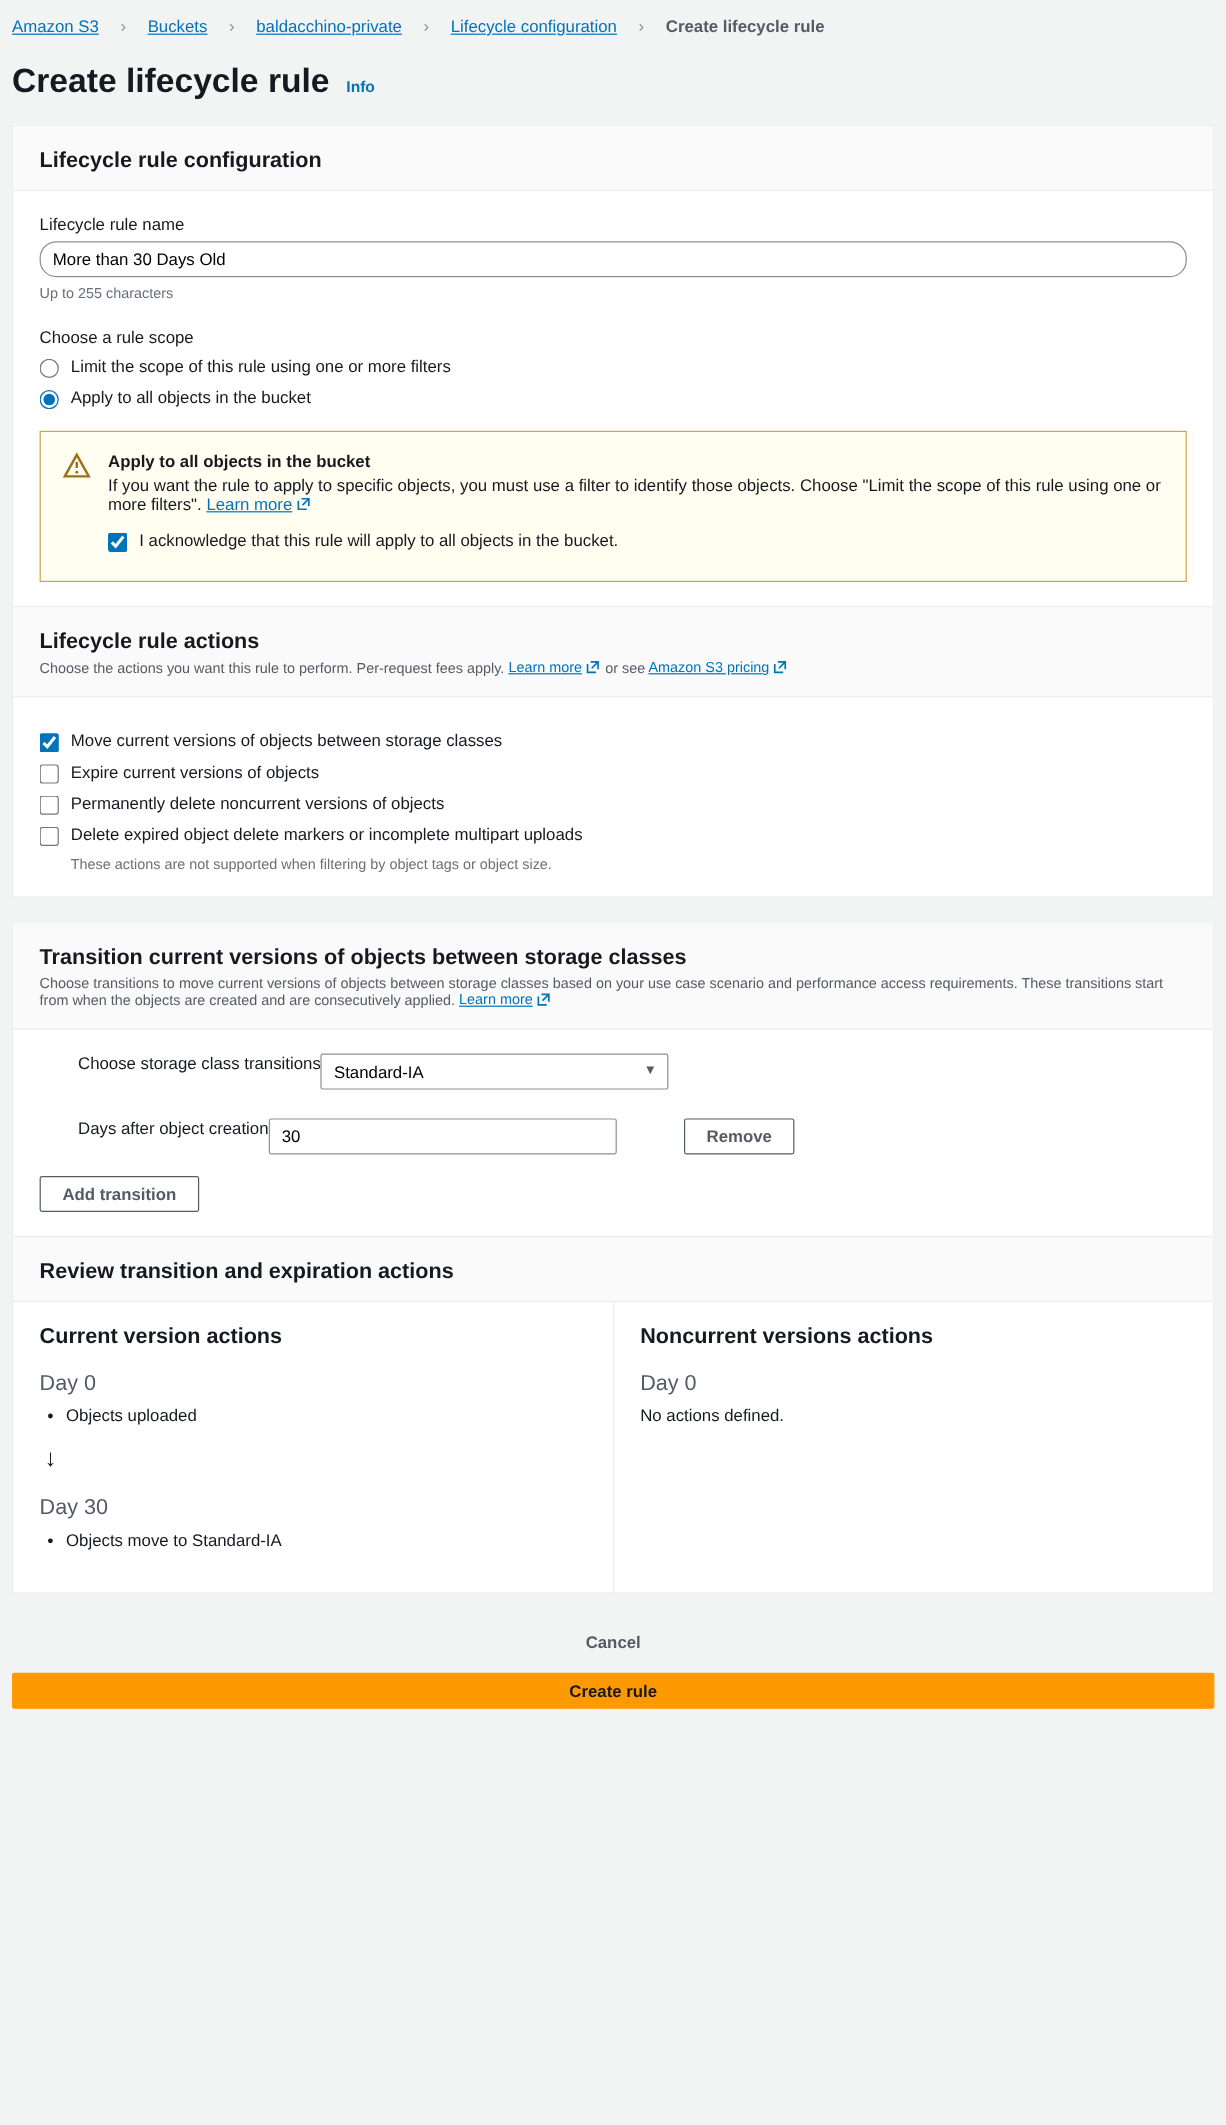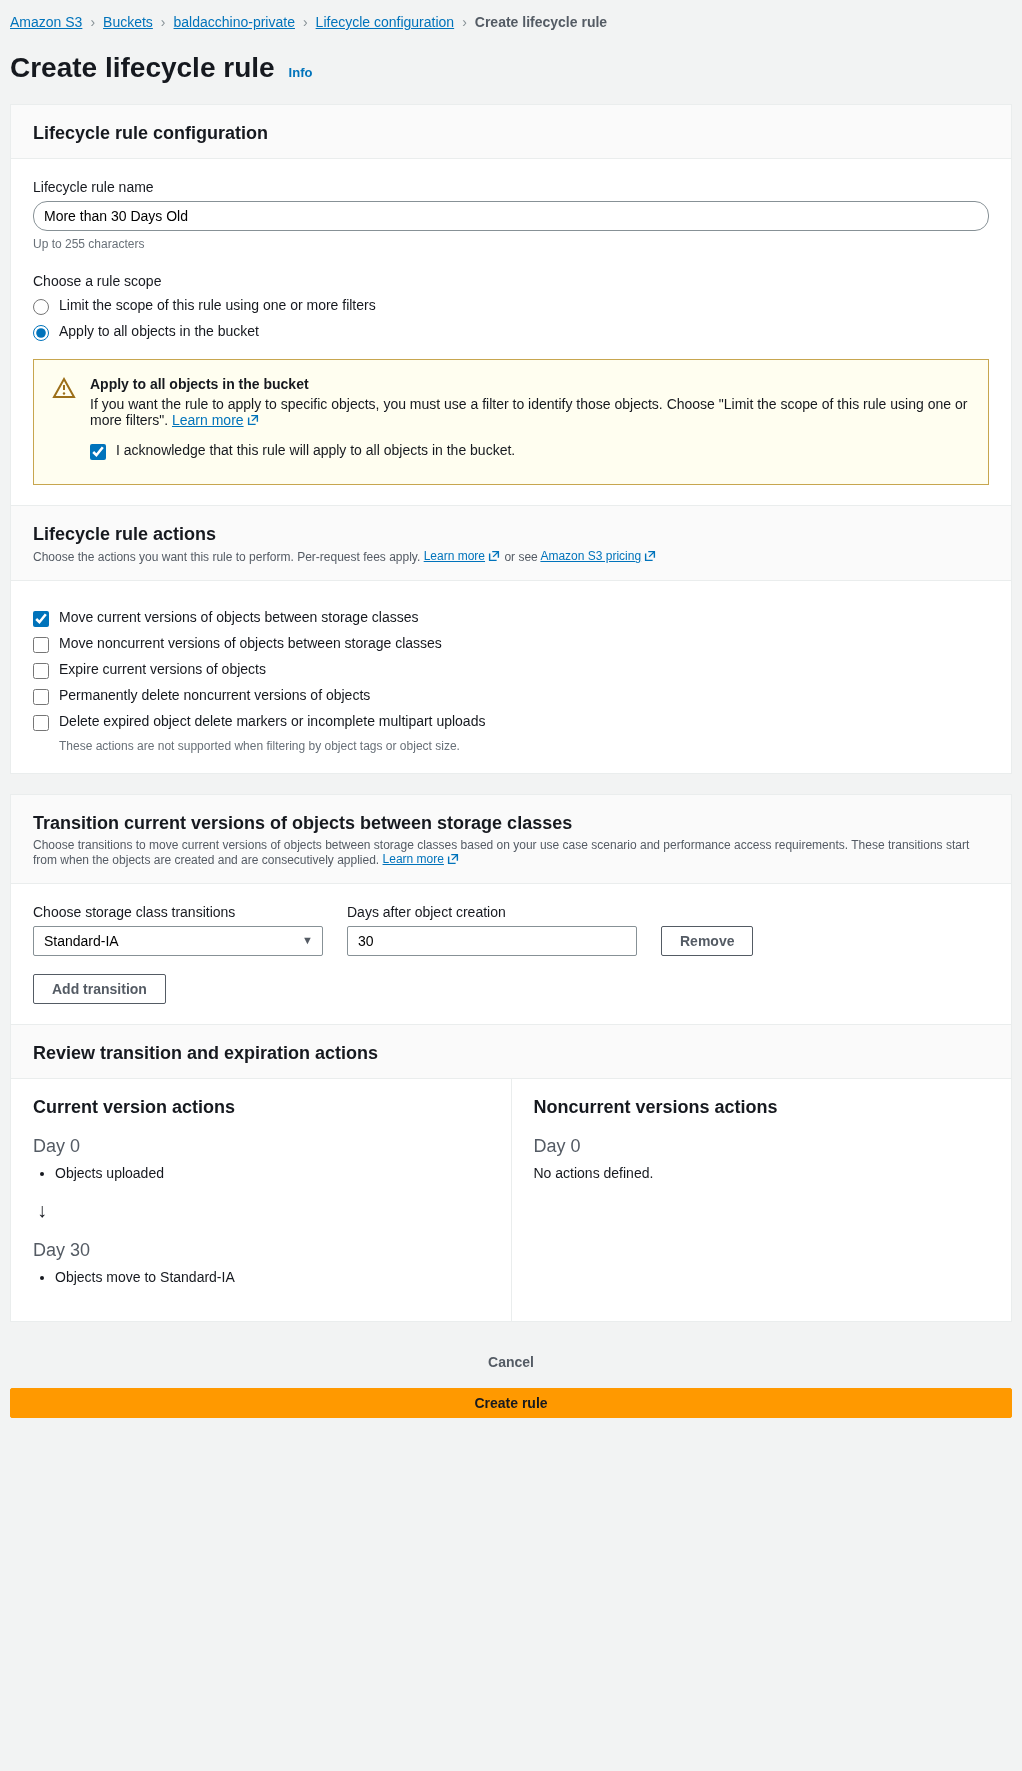--- a/index.html
+++ b/index.html
@@ -11,21 +11,21 @@
   padding: 10px;
 }
 a { color: #0073bb; text-decoration: none; }
 
 .breadcrumb {
   display: flex;
   align-items: center;
   flex-wrap: wrap;
   padding: 4px 0 12px 0;
   font-size: 14px;
-  gap: 8px;
+  gap: 18px;
   text-align: right;
 }
 .breadcrumb .crumb { color: #0073bb; text-decoration: underline; cursor: pointer; }
 .breadcrumb .crumb.current { color: #545b64; text-decoration: none; font-weight: 600; cursor: default; }
 .breadcrumb .chev { color: #879196; font-size: 14px; }
 
 .page-title-row { display: flex; align-items: baseline; gap: 14px; margin: 10px 0 20px 0; }
 h1.page-title { font-size: 28px; font-weight: 700; color: #16191f; }
 .info-link { color: #0073bb; font-weight: 700; font-size: 13px; cursor: pointer; }
 
@@ -70,21 +70,21 @@
 }
 .alert-icon svg { width: 24px; height: 24px; }
 .alert-body { flex: 1; font-size: 14px; }
 .alert-title { font-weight: 700; margin-bottom: 4px; }
 .alert-text { margin-bottom: 12px; }
 .ext-icon { display:inline-block; vertical-align: middle; margin-left: 2px; }
 
 .disabled-note { font-size: 12px; color: #687078; margin-top: 2px; margin-left: 26px; }
 
 .transitions-row { display: flex; gap: 24px; align-items: flex-end; flex-wrap: wrap; }
-.col { display: flex; flex-direction: column; }
+.col { display: flex; flex-direction: row; margin-left: 32px; }
 .select {
   width: 290px; padding: 6px 10px; font-size: 14px;
   border: 1px solid #879196; border-radius: 2px;
   background: #fff;
   appearance: none;
   position: relative;
 }
 .select-wrap { position: relative; width: 290px; }
 .select-wrap::after {
   content: "▼"; position: absolute; right: 10px; top: 8px; font-size: 11px; color: #545b64; pointer-events: none;
@@ -195,24 +195,20 @@
             </svg></span></a>
     </div>
   </div>
   <div class="panel-body">
     <label class="check-row">
       <input type="checkbox" checked="" style="">
       <span>Move current versions of objects between storage classes</span>
     </label>
     <label class="check-row">
       <input type="checkbox" style="">
-      <span>Move noncurrent versions of objects between storage classes</span>
-    </label>
-    <label class="check-row">
-      <input type="checkbox" style="">
       <span>Expire current versions of objects</span>
     </label>
     <label class="check-row">
       <input type="checkbox" style="">
       <span>Permanently delete noncurrent versions of objects</span>
     </label>
     <label class="check-row">
       <input type="checkbox" style="">
       <span>Delete expired object delete markers or incomplete multipart uploads</span>
     </label>

